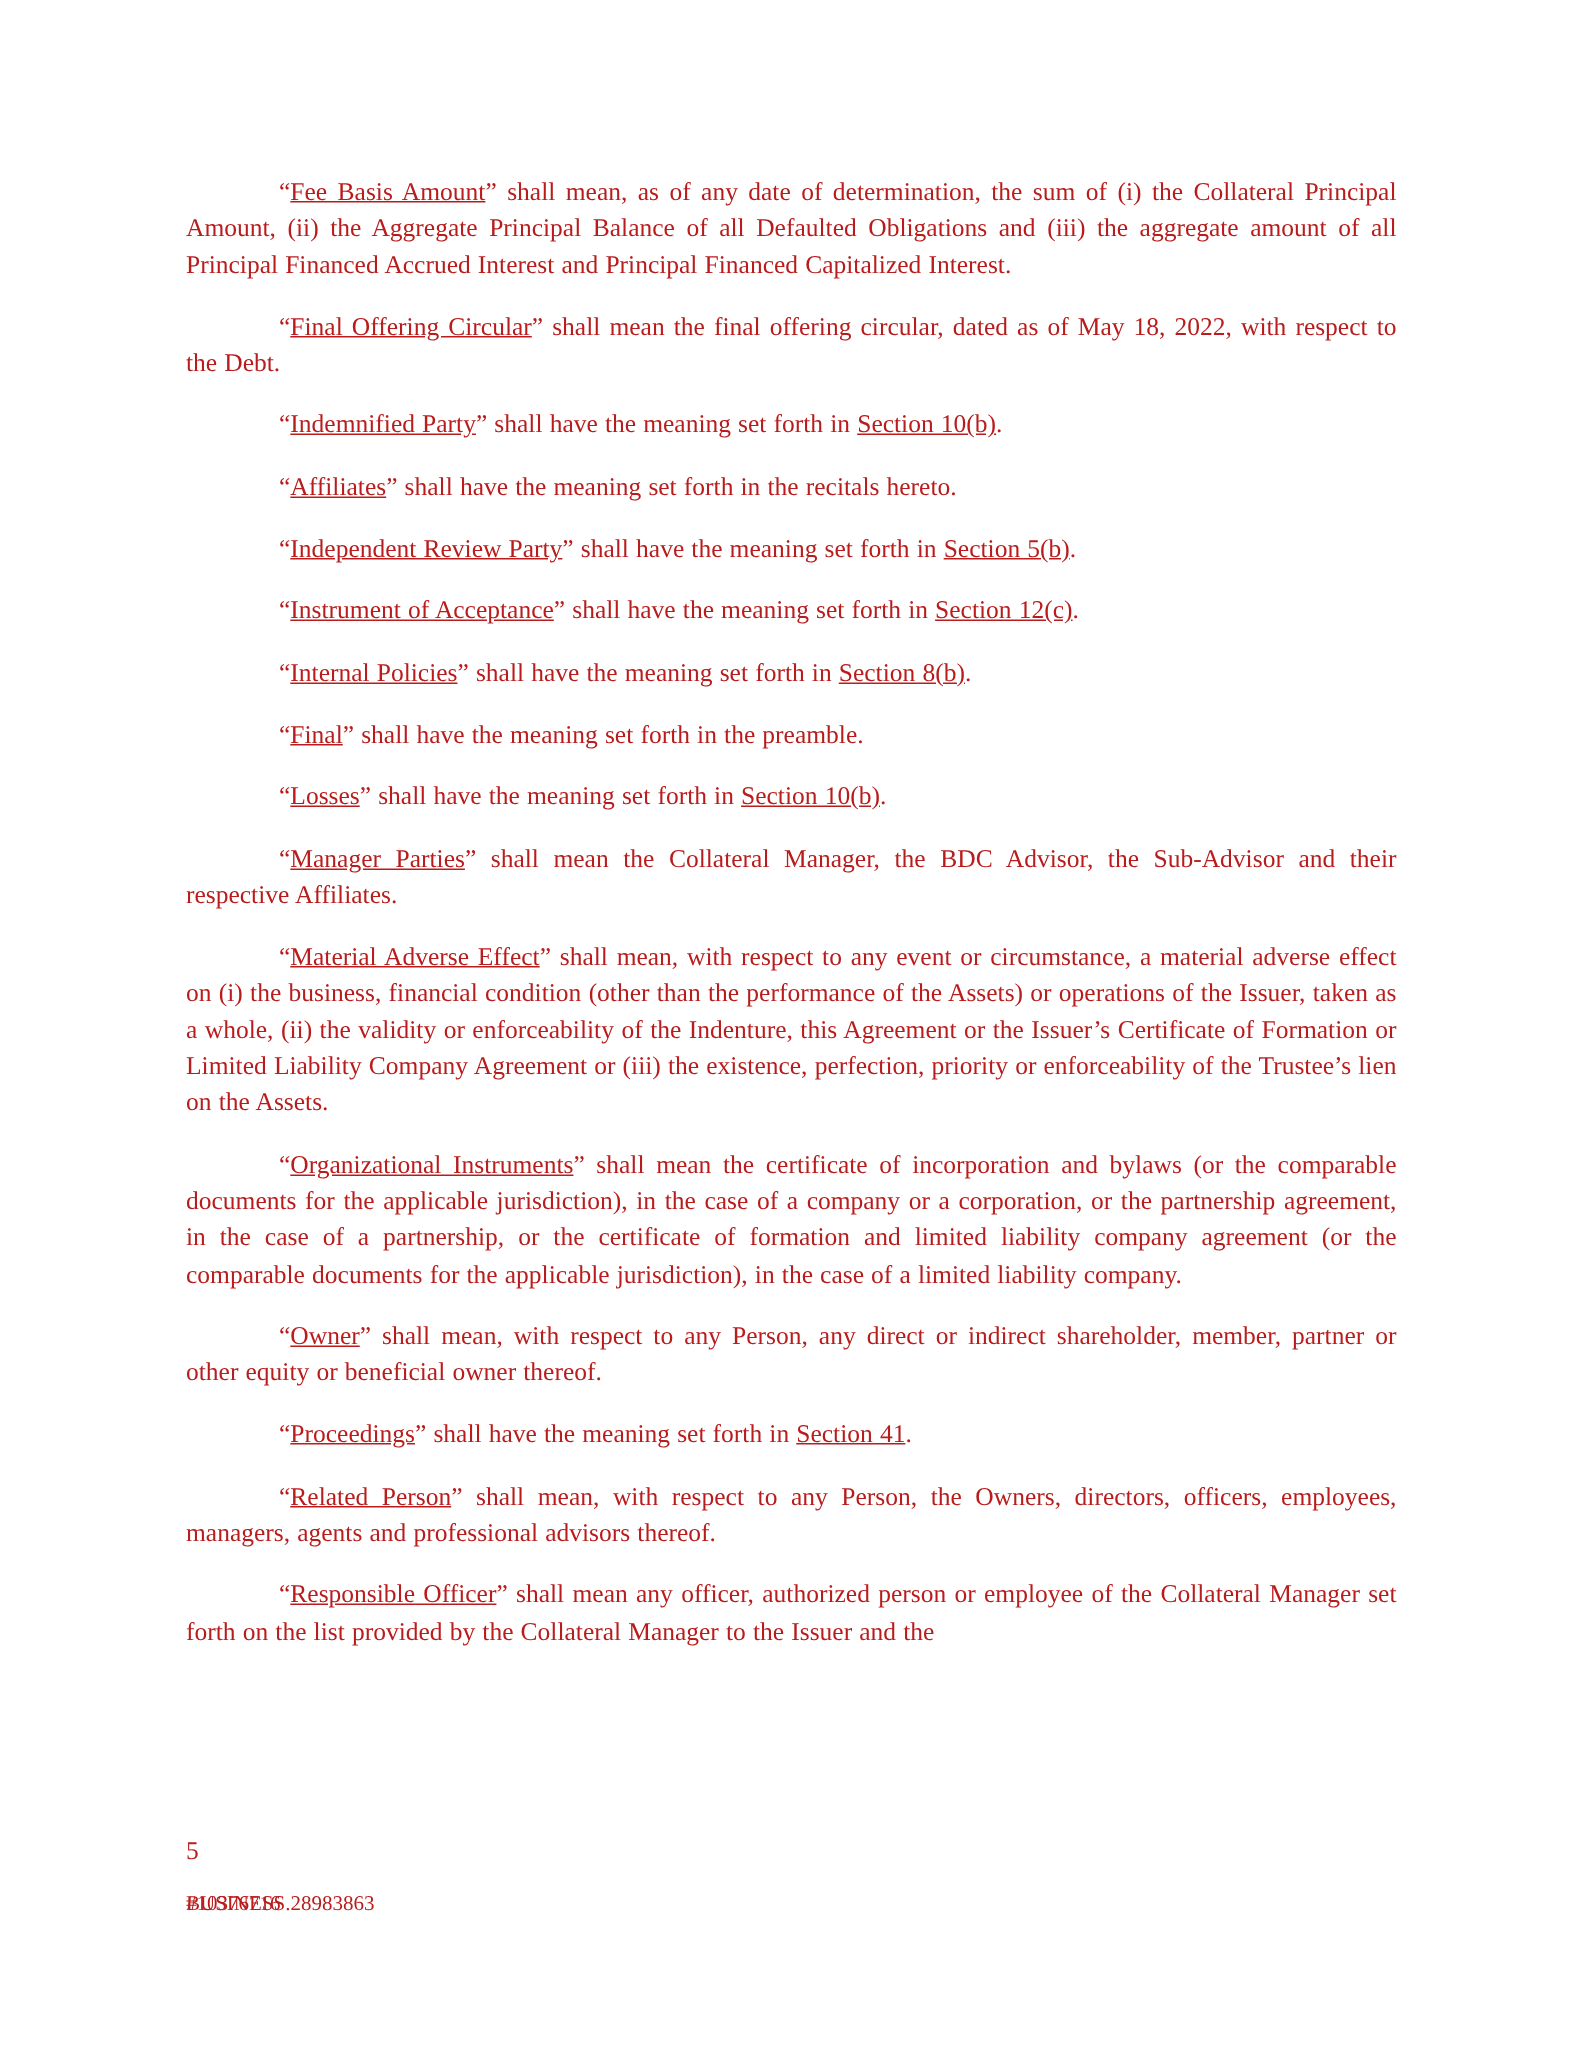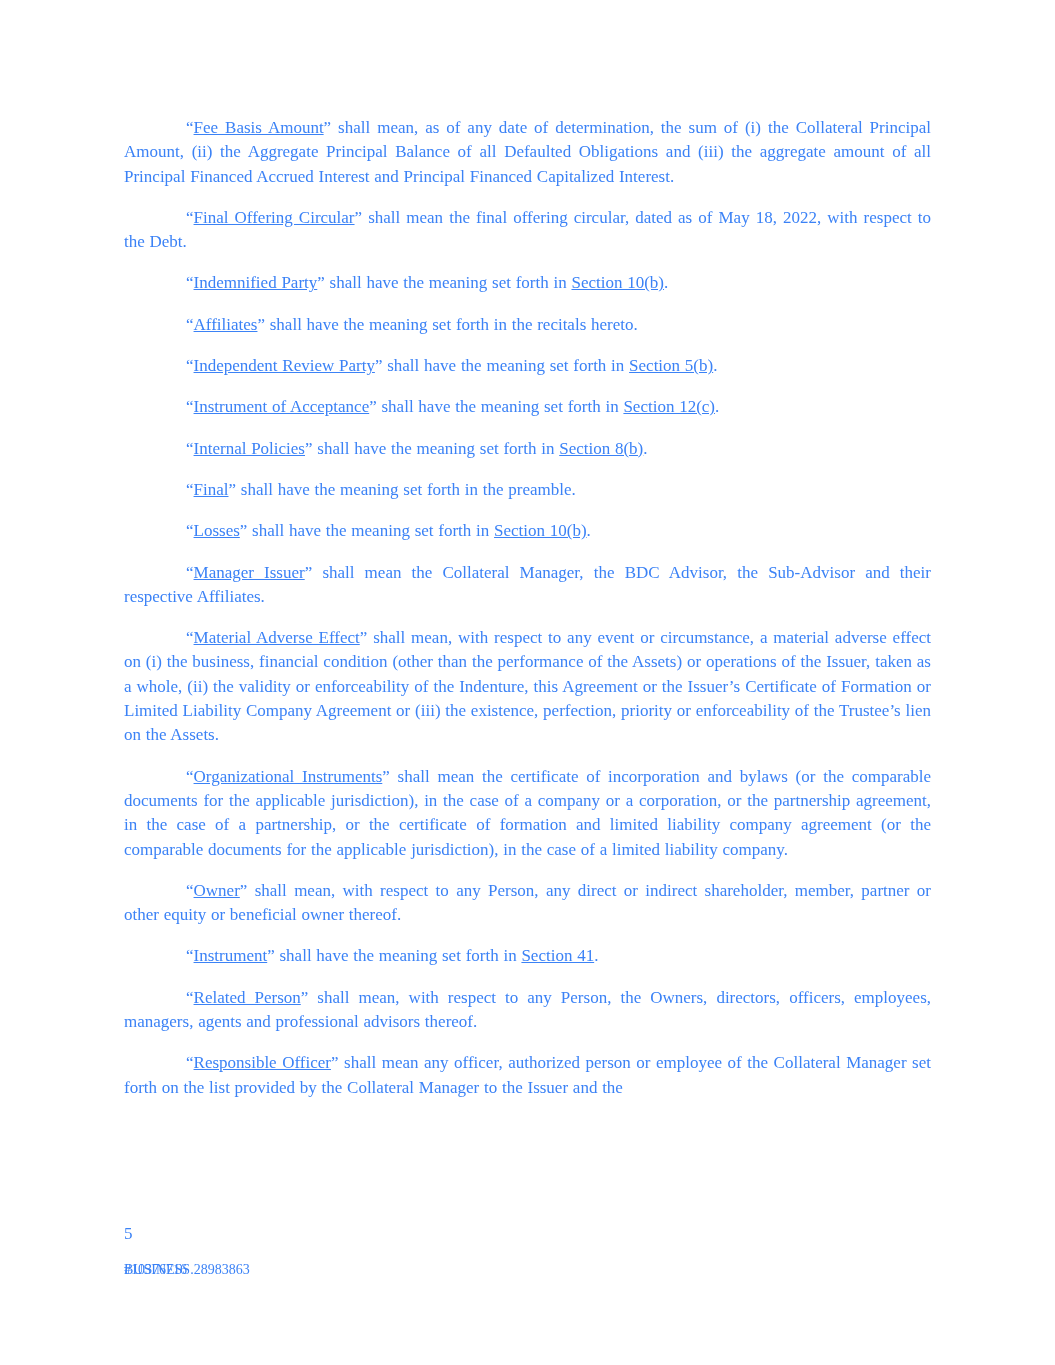--- a/index.html
+++ b/index.html
@@ -5,21 +5,21 @@
   html, body {
     margin: 0;
     padding: 0;
     background: #ffffff;
   }
   .page {
     position: relative;
     width: 1055px;
     height: 1365px;
     background: #ffffff;
-    color: #3b82f6;
+    color: #b91c1c;
     font-family: "Liberation Serif", "DejaVu Serif", serif;
     overflow: hidden;
   }
   .content {
     position: absolute;
     left: 124px;
     top: 116px;
     width: 807px;
   }
   p.def {
@@ -67,25 +67,25 @@
   <div class="content">
       <p class="def"><span>“</span><span class="u">Fee Basis Amount</span><span>” shall mean, as of any date of determination, the sum of (i) the Collateral Principal Amount, (ii) the Aggregate Principal Balance of all Defaulted Obligations and (iii) the aggregate amount of all Principal Financed Accrued Interest and Principal Financed Capitalized Interest.</span></p>
       <p class="def"><span>“</span><span class="u">Final Offering Circular</span><span>” shall mean the final offering circular, dated as of May 18, 2022, with respect to the Debt.</span></p>
       <p class="def"><span>“</span><span class="u">Indemnified Party</span><span>” shall have the meaning set forth in </span><span class="u">Section 10(b)</span><span>.</span></p>
       <p class="def"><span>“</span><span class="u">Affiliates</span><span>” shall have the meaning set forth in the recitals hereto.</span></p>
       <p class="def"><span>“</span><span class="u">Independent Review Party</span><span>” shall have the meaning set forth in </span><span class="u">Section 5(b)</span><span>.</span></p>
       <p class="def"><span>“</span><span class="u">Instrument of Acceptance</span><span>” shall have the meaning set forth in </span><span class="u">Section 12(c)</span><span>.</span></p>
       <p class="def"><span>“</span><span class="u">Internal Policies</span><span>” shall have the meaning set forth in </span><span class="u">Section 8(b)</span><span>.</span></p>
       <p class="def"><span>“</span><span class="u">Final</span><span>” shall have the meaning set forth in the preamble.</span></p>
       <p class="def"><span>“</span><span class="u">Losses</span><span>” shall have the meaning set forth in </span><span class="u">Section 10(b)</span><span>.</span></p>
-      <p class="def"><span>“</span><span class="u">Manager Issuer</span><span>” shall mean the Collateral Manager, the BDC Advisor, the Sub-Advisor and their respective Affiliates.</span></p>
+      <p class="def"><span>“</span><span class="u">Manager Parties</span><span>” shall mean the Collateral Manager, the BDC Advisor, the Sub-Advisor and their respective Affiliates.</span></p>
       <p class="def"><span>“</span><span class="u">Material Adverse Effect</span><span>” shall mean, with respect to any event or circumstance, a material adverse effect on (i) the business, financial condition (other than the performance of the Assets) or operations of the Issuer, taken as a whole, (ii) the validity or enforceability of the Indenture, this Agreement or the Issuer’s Certificate of Formation or Limited Liability Company Agreement or (iii) the existence, perfection, priority or enforceability of the Trustee’s lien on the Assets.</span></p>
       <p class="def"><span>“</span><span class="u">Organizational Instruments</span><span>” shall mean the certificate of incorporation and bylaws (or the comparable documents for the applicable jurisdiction), in the case of a company or a corporation, or the partnership agreement, in the case of a partnership, or the certificate of formation and limited liability company agreement (or the comparable documents for the applicable jurisdiction), in the case of a limited liability company.</span></p>
       <p class="def"><span>“</span><span class="u">Owner</span><span>” shall mean, with respect to any Person, any direct or indirect shareholder, member, partner or other equity or beneficial owner thereof.</span></p>
-      <p class="def"><span>“</span><span class="u">Instrument</span><span>” shall have the meaning set forth in </span><span class="u">Section 41</span><span>.</span></p>
+      <p class="def"><span>“</span><span class="u">Proceedings</span><span>” shall have the meaning set forth in </span><span class="u">Section 41</span><span>.</span></p>
       <p class="def"><span>“</span><span class="u">Related Person</span><span>” shall mean, with respect to any Person, the Owners, directors, officers, employees, managers, agents and professional advisors thereof.</span></p>
       <p class="def"><span>“</span><span class="u">Responsible Officer</span><span>” shall mean any officer, authorized person or employee of the Collateral Manager set forth on the list provided by the Collateral Manager to the Issuer and the</span></p>
     </div>
 
   <div class="page-number">5</div>
 
   <div class="stamp">
     <span class="base">BUSINESS.28983863</span>
     <span class="overlay">#10376716</span>
   </div>

